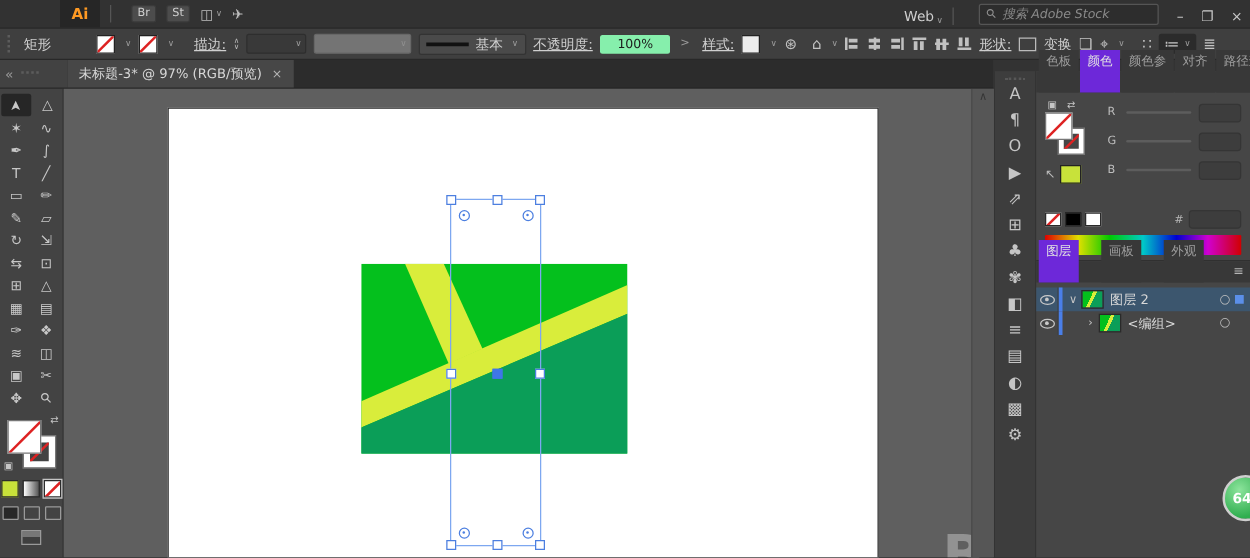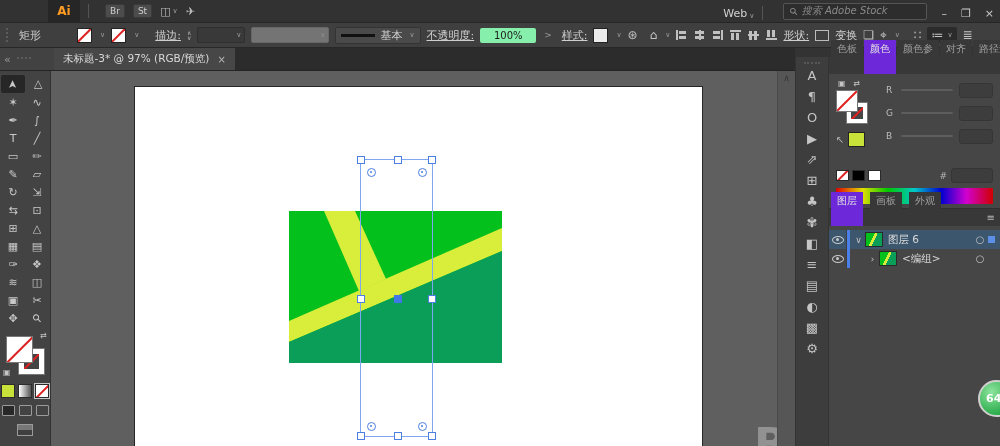--- a/index.html
+++ b/index.html
@@ -542,38 +542,38 @@
               <span class="hexwrap">
                 <span data-name="hex-label">#</span>
                 <span class="hexbox" data-name="hex-value-field"></span>
               </span>
             </div>
             <div class="spectrum" data-name="color-spectrum-bar"></div>
           </div>
 
           <div class="layers-body" data-name="layers-panel">
             <div class="ptabs" data-name="layers-panel-tabs">
-              <div style="display:flex;align-items:flex-end;gap:7px;" data-name="layers-tab-list">
+              <div style="display:flex;align-items:flex-end;gap:18px;" data-name="layers-tab-list">
 
               <span class="ptab active" data-name="tab-layers">图层</span>
                   <span class="ptab" data-name="tab-artboards">画板</span>
                   <span class="ptab" data-name="tab-appearance">外观</span>
                 </div>
               <span class="ptab-menu" data-name="panel-menu-icon">≡</span>
             </div>
             <div class="lrows">
 
               <div class="lrow sel" data-name="layer-row-layer1">
                 <span class="eyecell" data-name="visibility-toggle">
                     <span class="eyeball" data-name="eye-icon"></span>
                   </span>
                 <span class="lbar" data-name="layer-color-bar"></span>
                 <span class="disc" data-name="disclosure-icon">∨</span>
                 <span class="thumb art" data-name="layer-thumbnail"></span>
-                <span class="lname" data-name="layer-name">图层 6</span>
+                <span class="lname" data-name="layer-name">图层 2</span>
                 <span class="target" data-name="target-circle">○</span>
                 <span class="selsq" data-name="selection-indicator"></span>
               </div>
 
 
               <div class="lrow" data-name="layer-row-group">
                 <span class="eyecell" data-name="visibility-toggle">
                     <span class="eyeball" data-name="eye-icon"></span>
                   </span>
                 <span class="lbar" data-name="layer-color-bar"></span>

